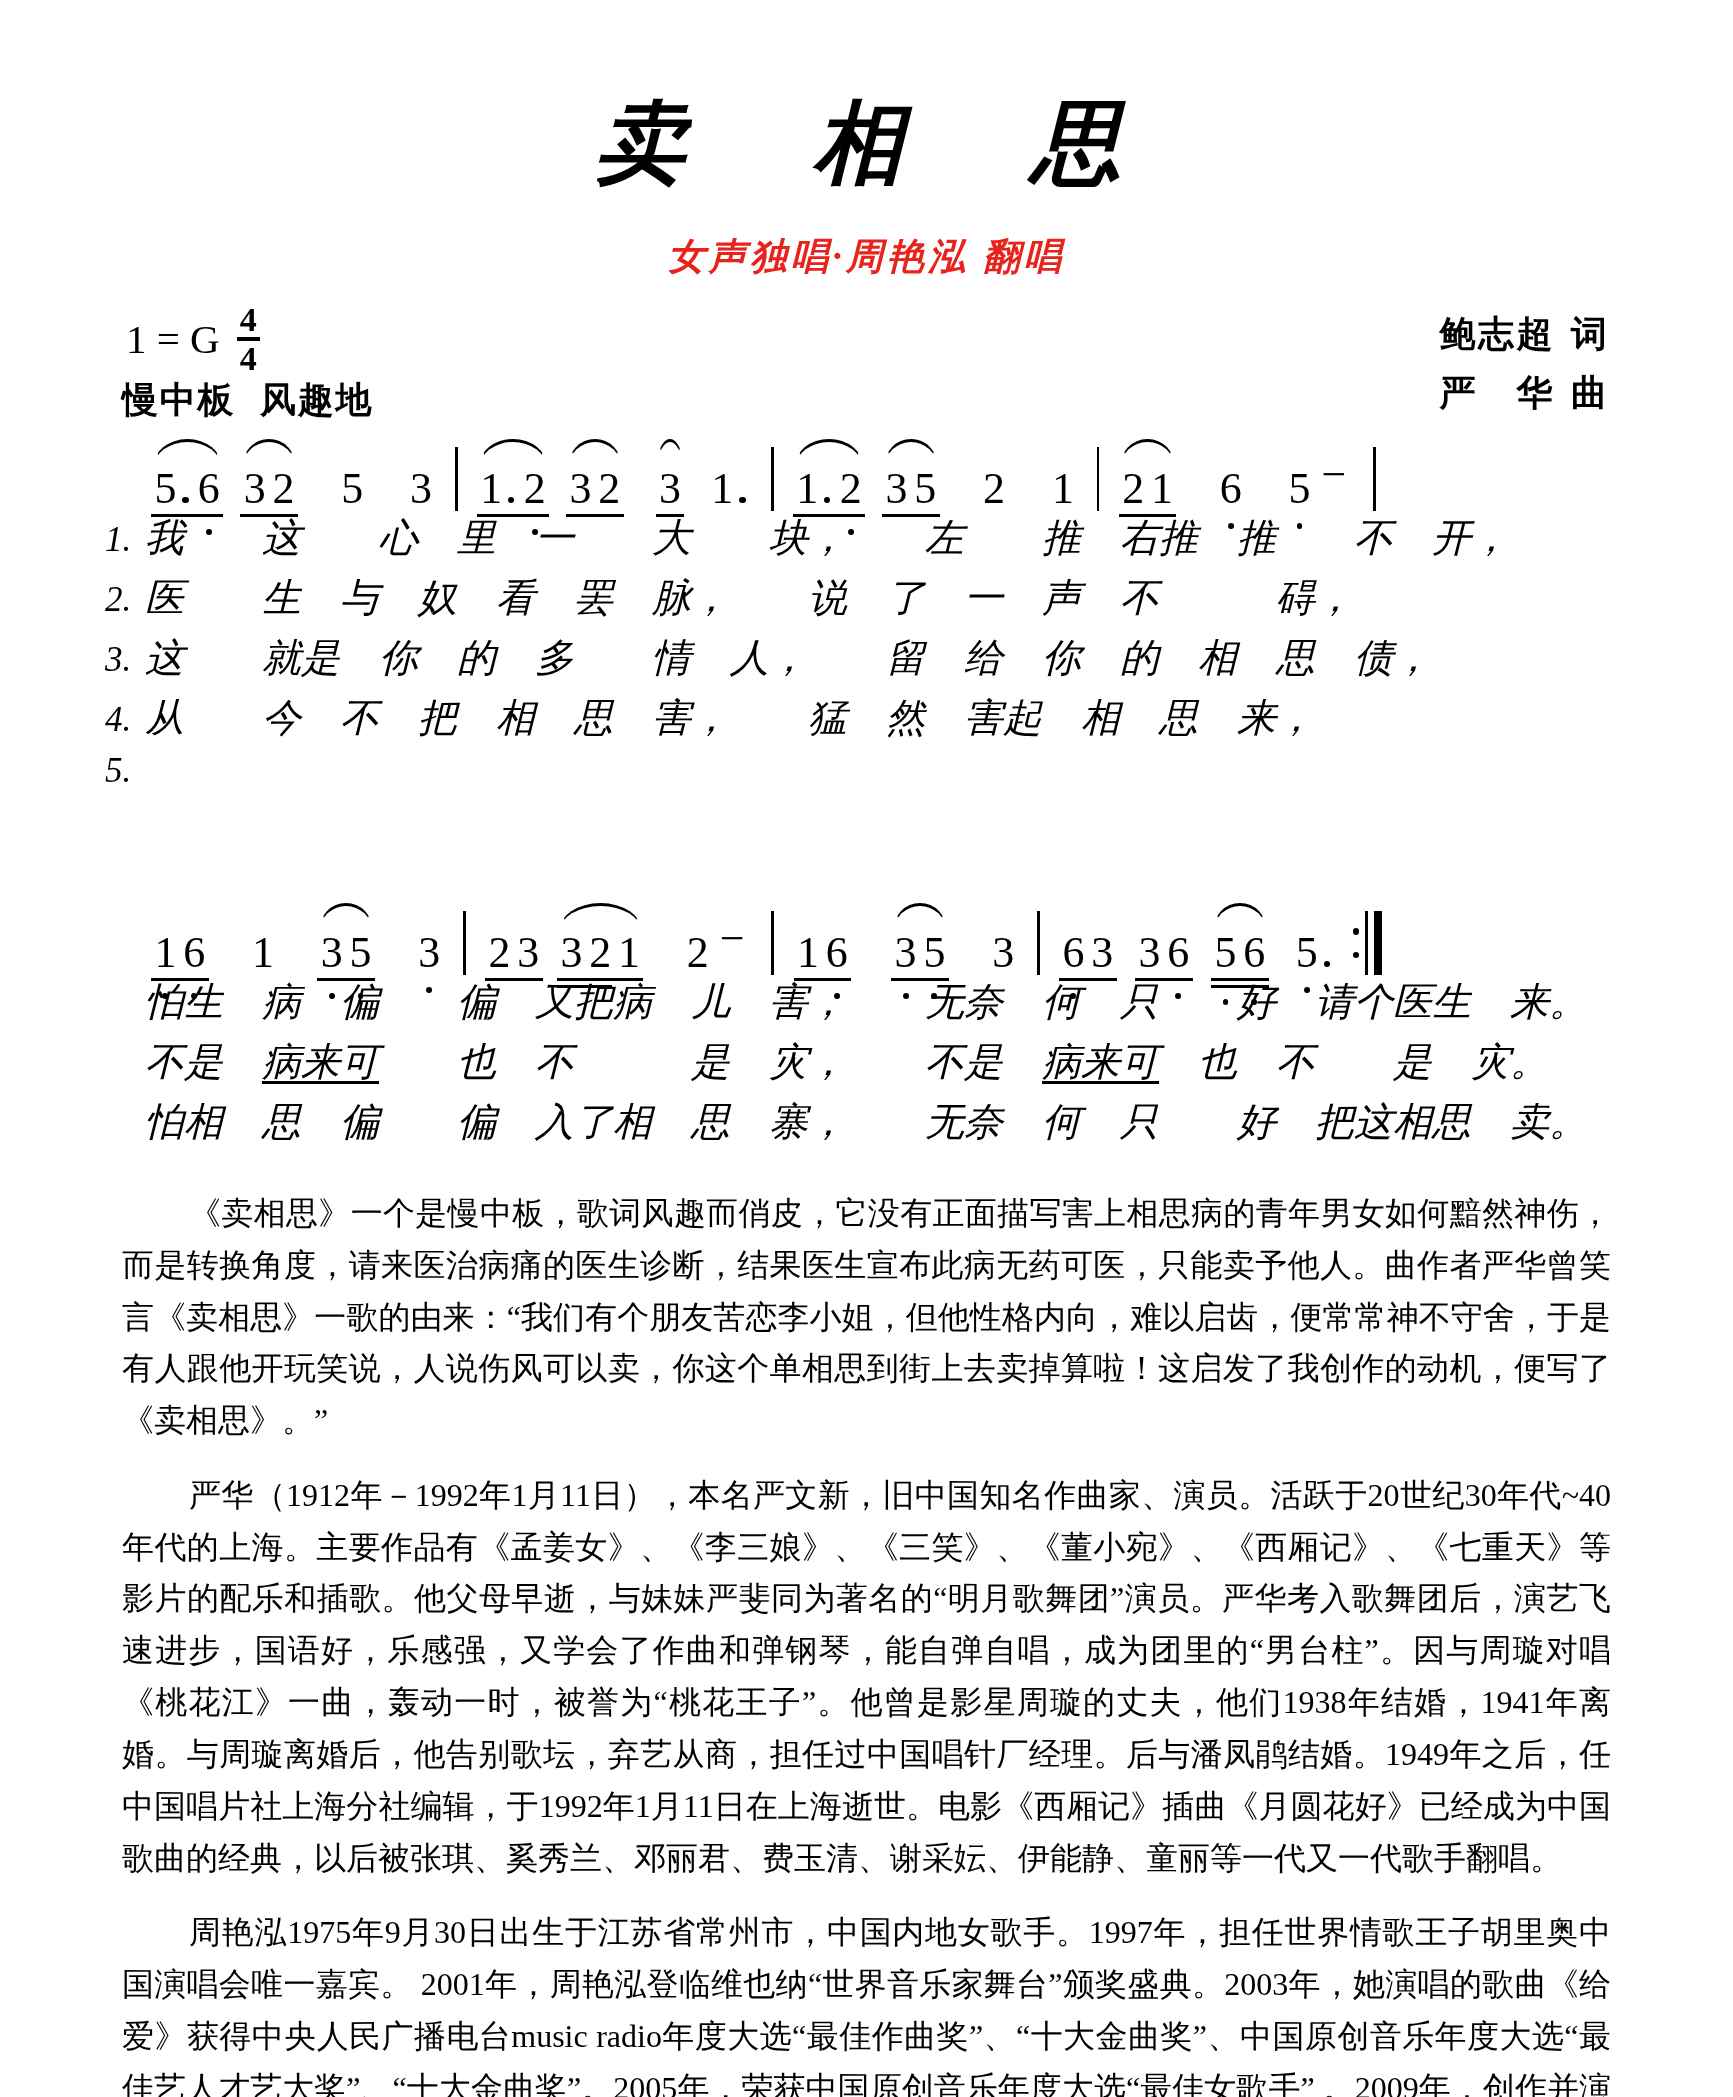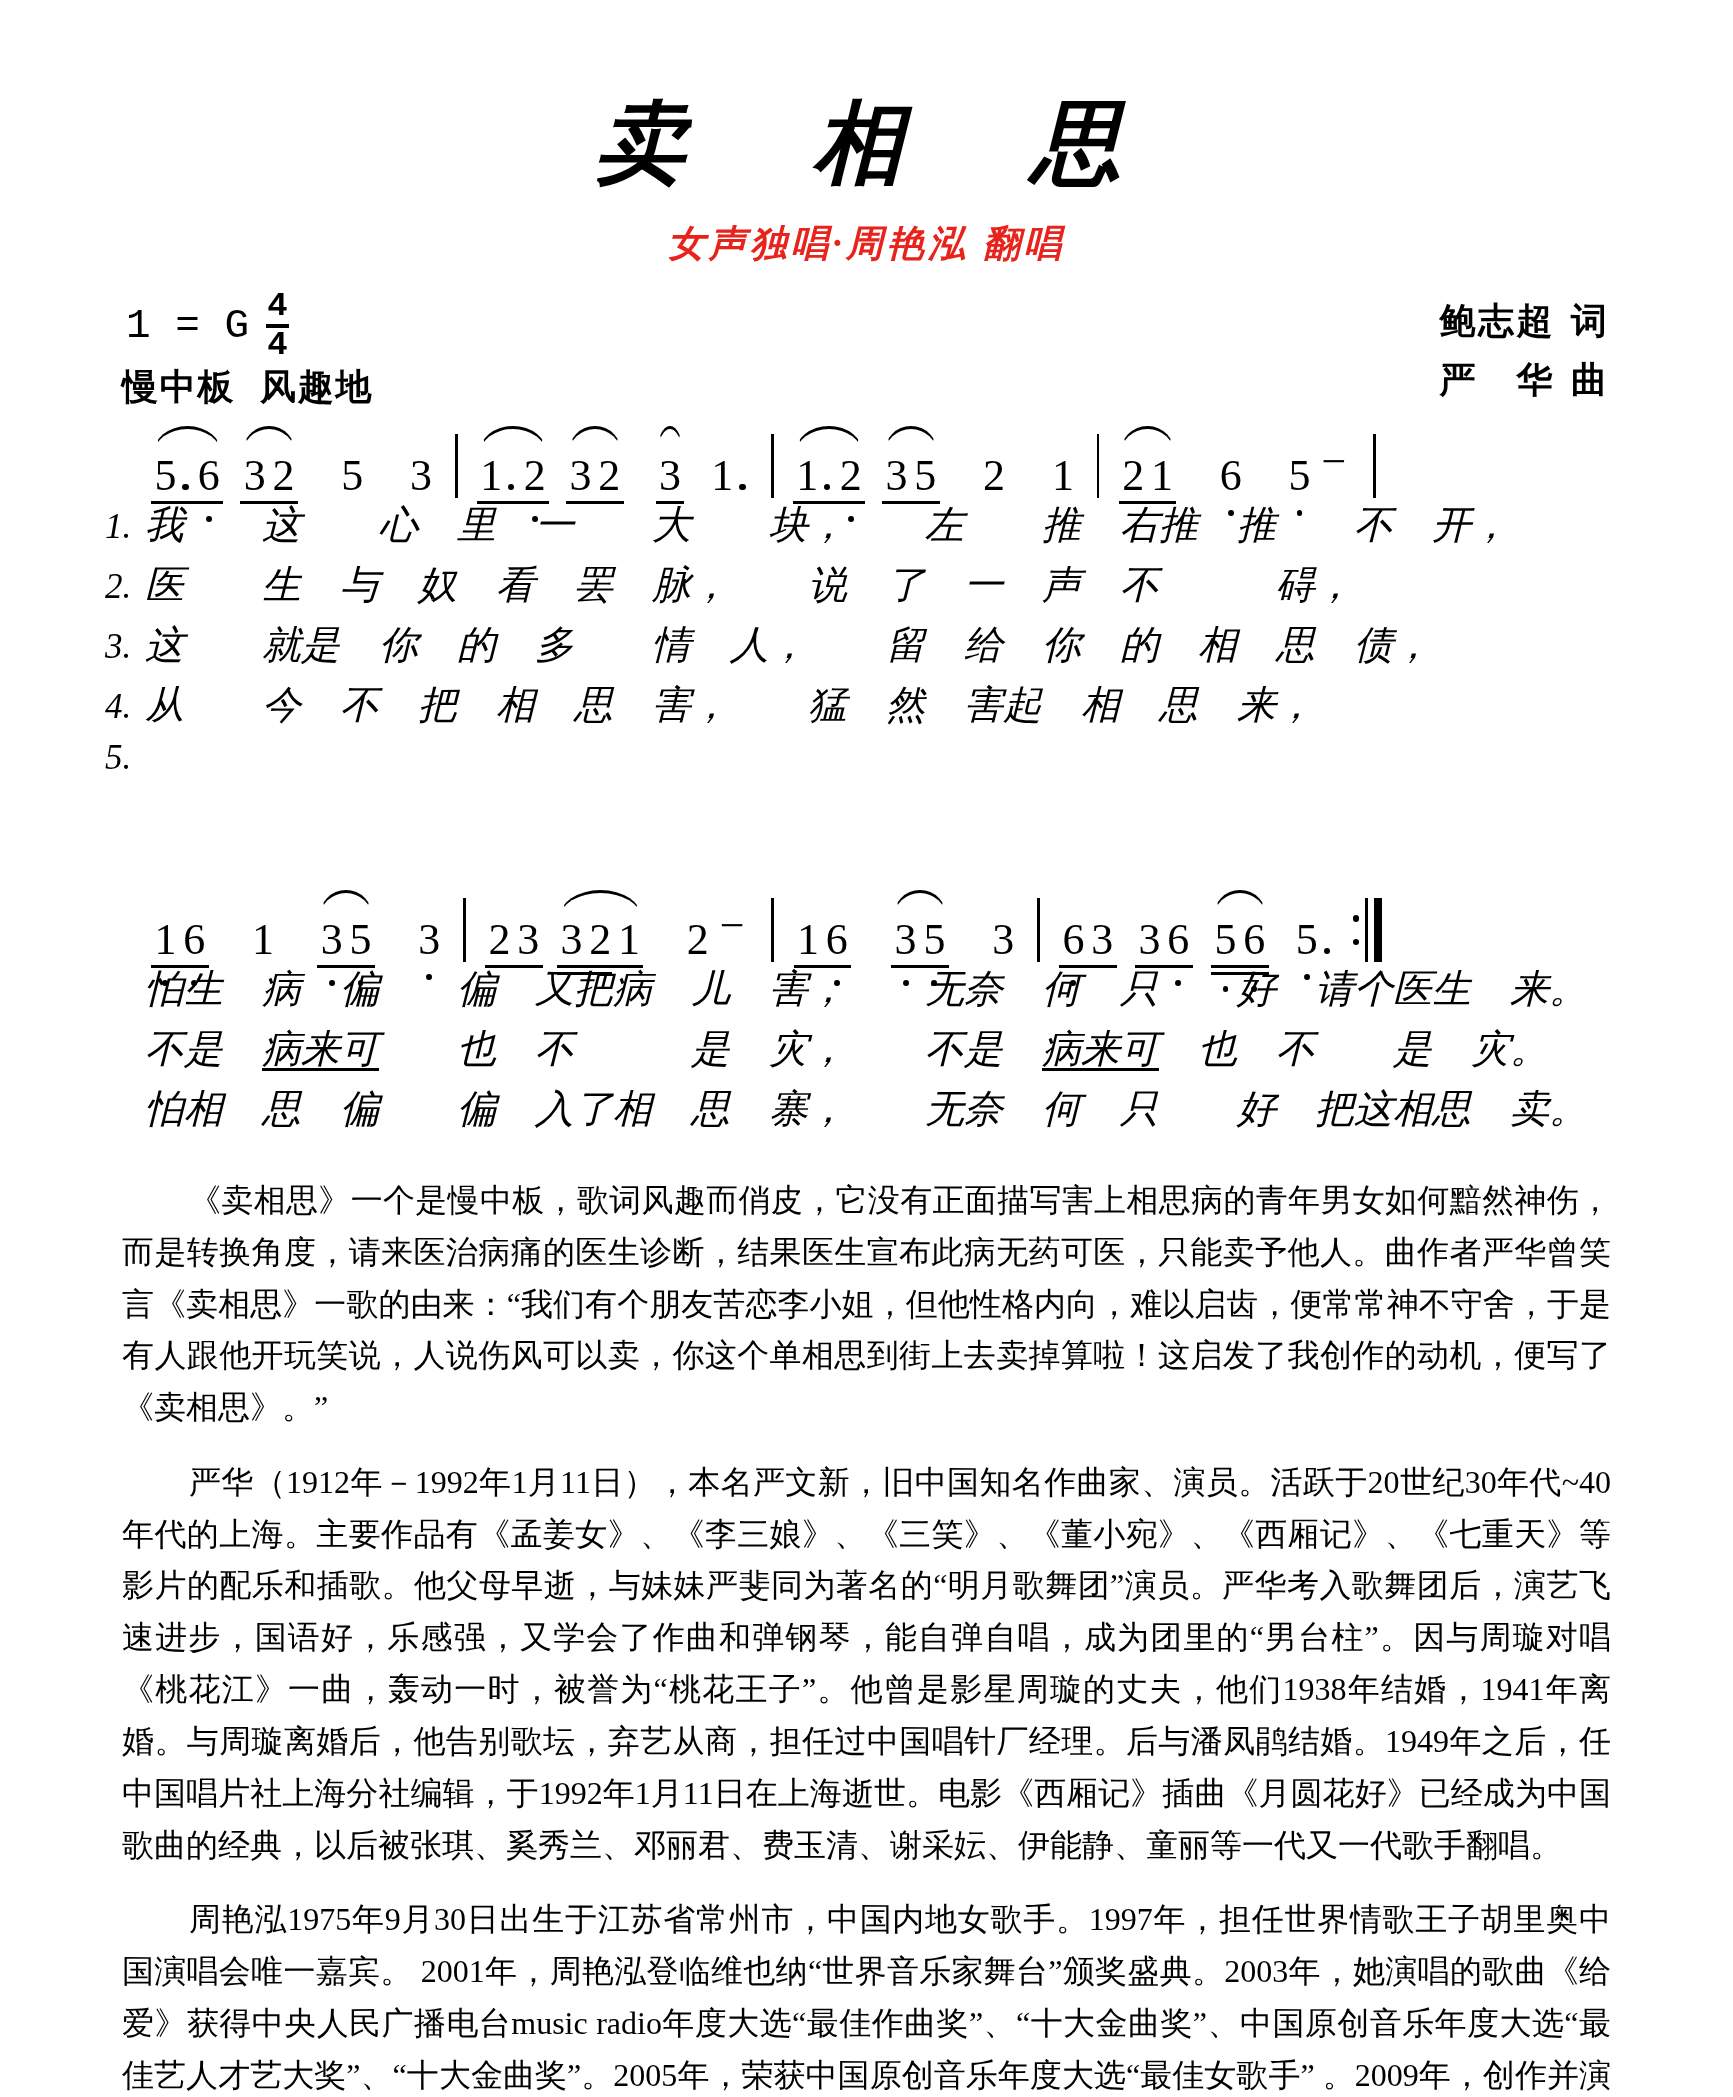--- a/index.html
+++ b/index.html
@@ -7,29 +7,29 @@
 
   
   .title{
     text-align:center;font-size:90px;font-weight:700;letter-spacing:37px;
     font-family:Liberation Mono, monospace;padding-top:105px;line-height:1.0;
     font-style:italic;
     padding-left:20px;
   }
   .subtitle{
     text-align:center;color:#e8231c;font-size:37px;font-weight:700;
-    letter-spacing:4.2px;margin-top:24px;font-style:italic;
+    letter-spacing:4.2px;margin-top:37px;font-style:italic;
     font-family:"Liberation Serif",serif;
   }
 
   
   .headinfo{position:relative;height:126px;margin-top:23px;}
   .keysig{
     position:absolute;left:126px;top:0;font-size:41px;
-    font-family:Liberation Mono, monospace;display:flex;align-items:center;gap:7.6px;
+    font-family:Liberation Serif, serif;display:flex;align-items:center;gap:7.6px;
   }
   .timesig{display:inline-flex;flex-direction:column;align-items:center;
     font-size:34px;font-weight:700;line-height:0.88;margin-left:9.2px;}
   .timesig .bar{width:23.5px;height:3.8px;background:#000;margin:2.5px 0;}
   .tempo{position:absolute;left:122px;top:71px;font-size:36px;font-weight:700;
     letter-spacing:1.7px;}
   .tempo span{margin-right:25px;}
   .credits{position:absolute;right:126px;top:0;text-align:right;font-size:36px;
     font-weight:700;line-height:1.65;}
   .credits .c-name{letter-spacing:2.5px;}

